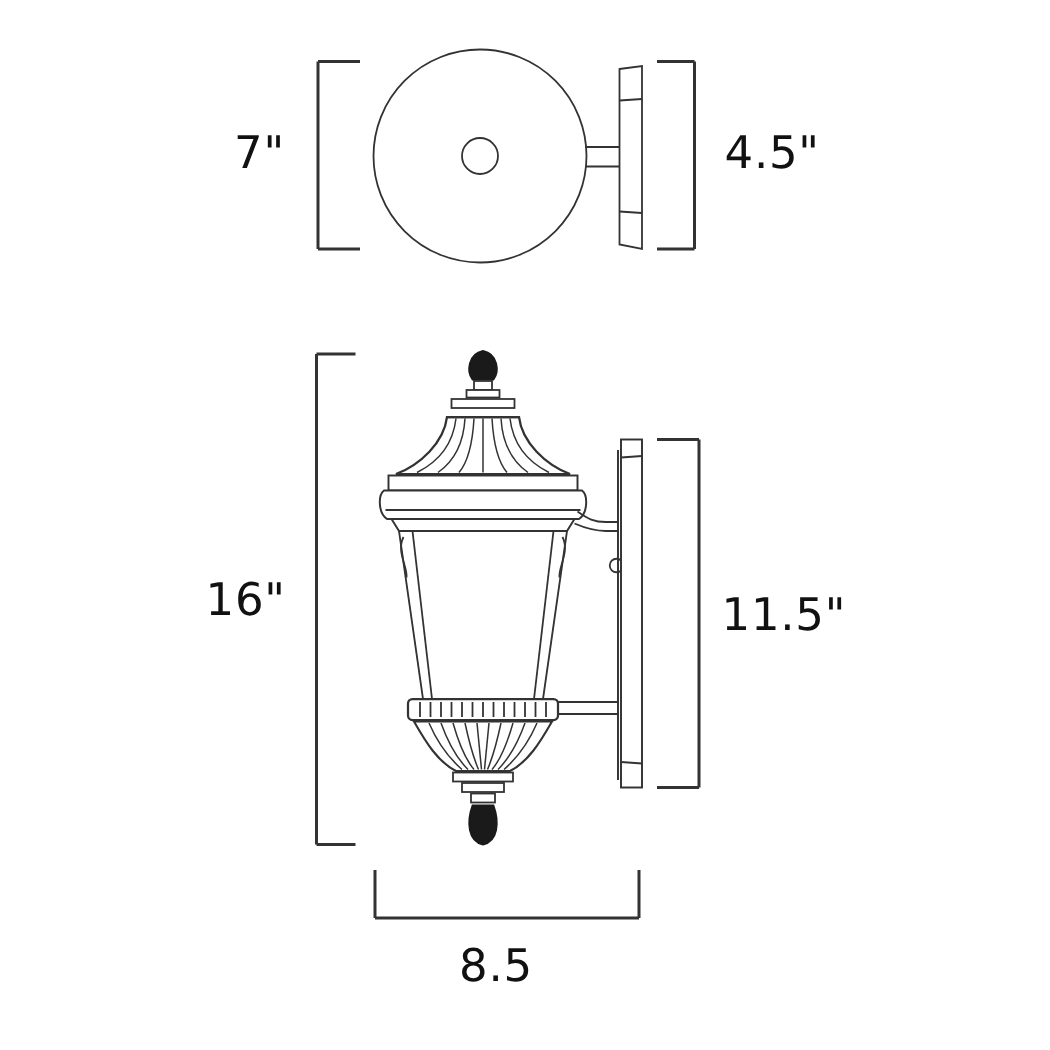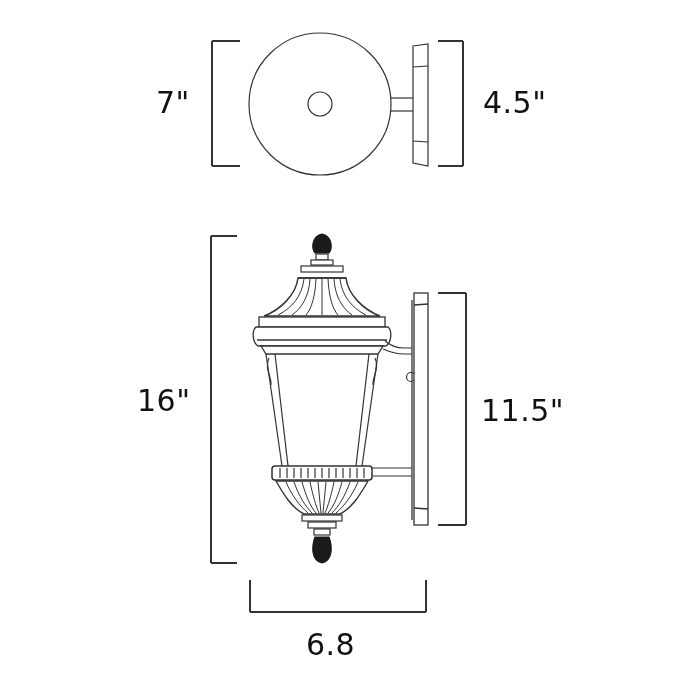--- a/index.html
+++ b/index.html
@@ -152,13 +152,13 @@
       <line x1="250" y1="612" x2="426" y2="612"></line>
       <line x1="426" y1="580" x2="426" y2="612"></line>
     </g>
   </g>
 </svg>
 
 <div class="label" style="left:156px; top:88px;">7"</div>
 <div class="label" style="left:483px; top:88px;">4.5"</div>
 <div class="label" style="left:137px; top:386px;">16"</div>
 <div class="label" style="left:481px; top:396px;">11.5"</div>
-<div class="label" style="left:306px; top:630px;">6.8</div>
+<div class="label" style="left:306px; top:630px;">8.5</div>
 
 </body></html>

